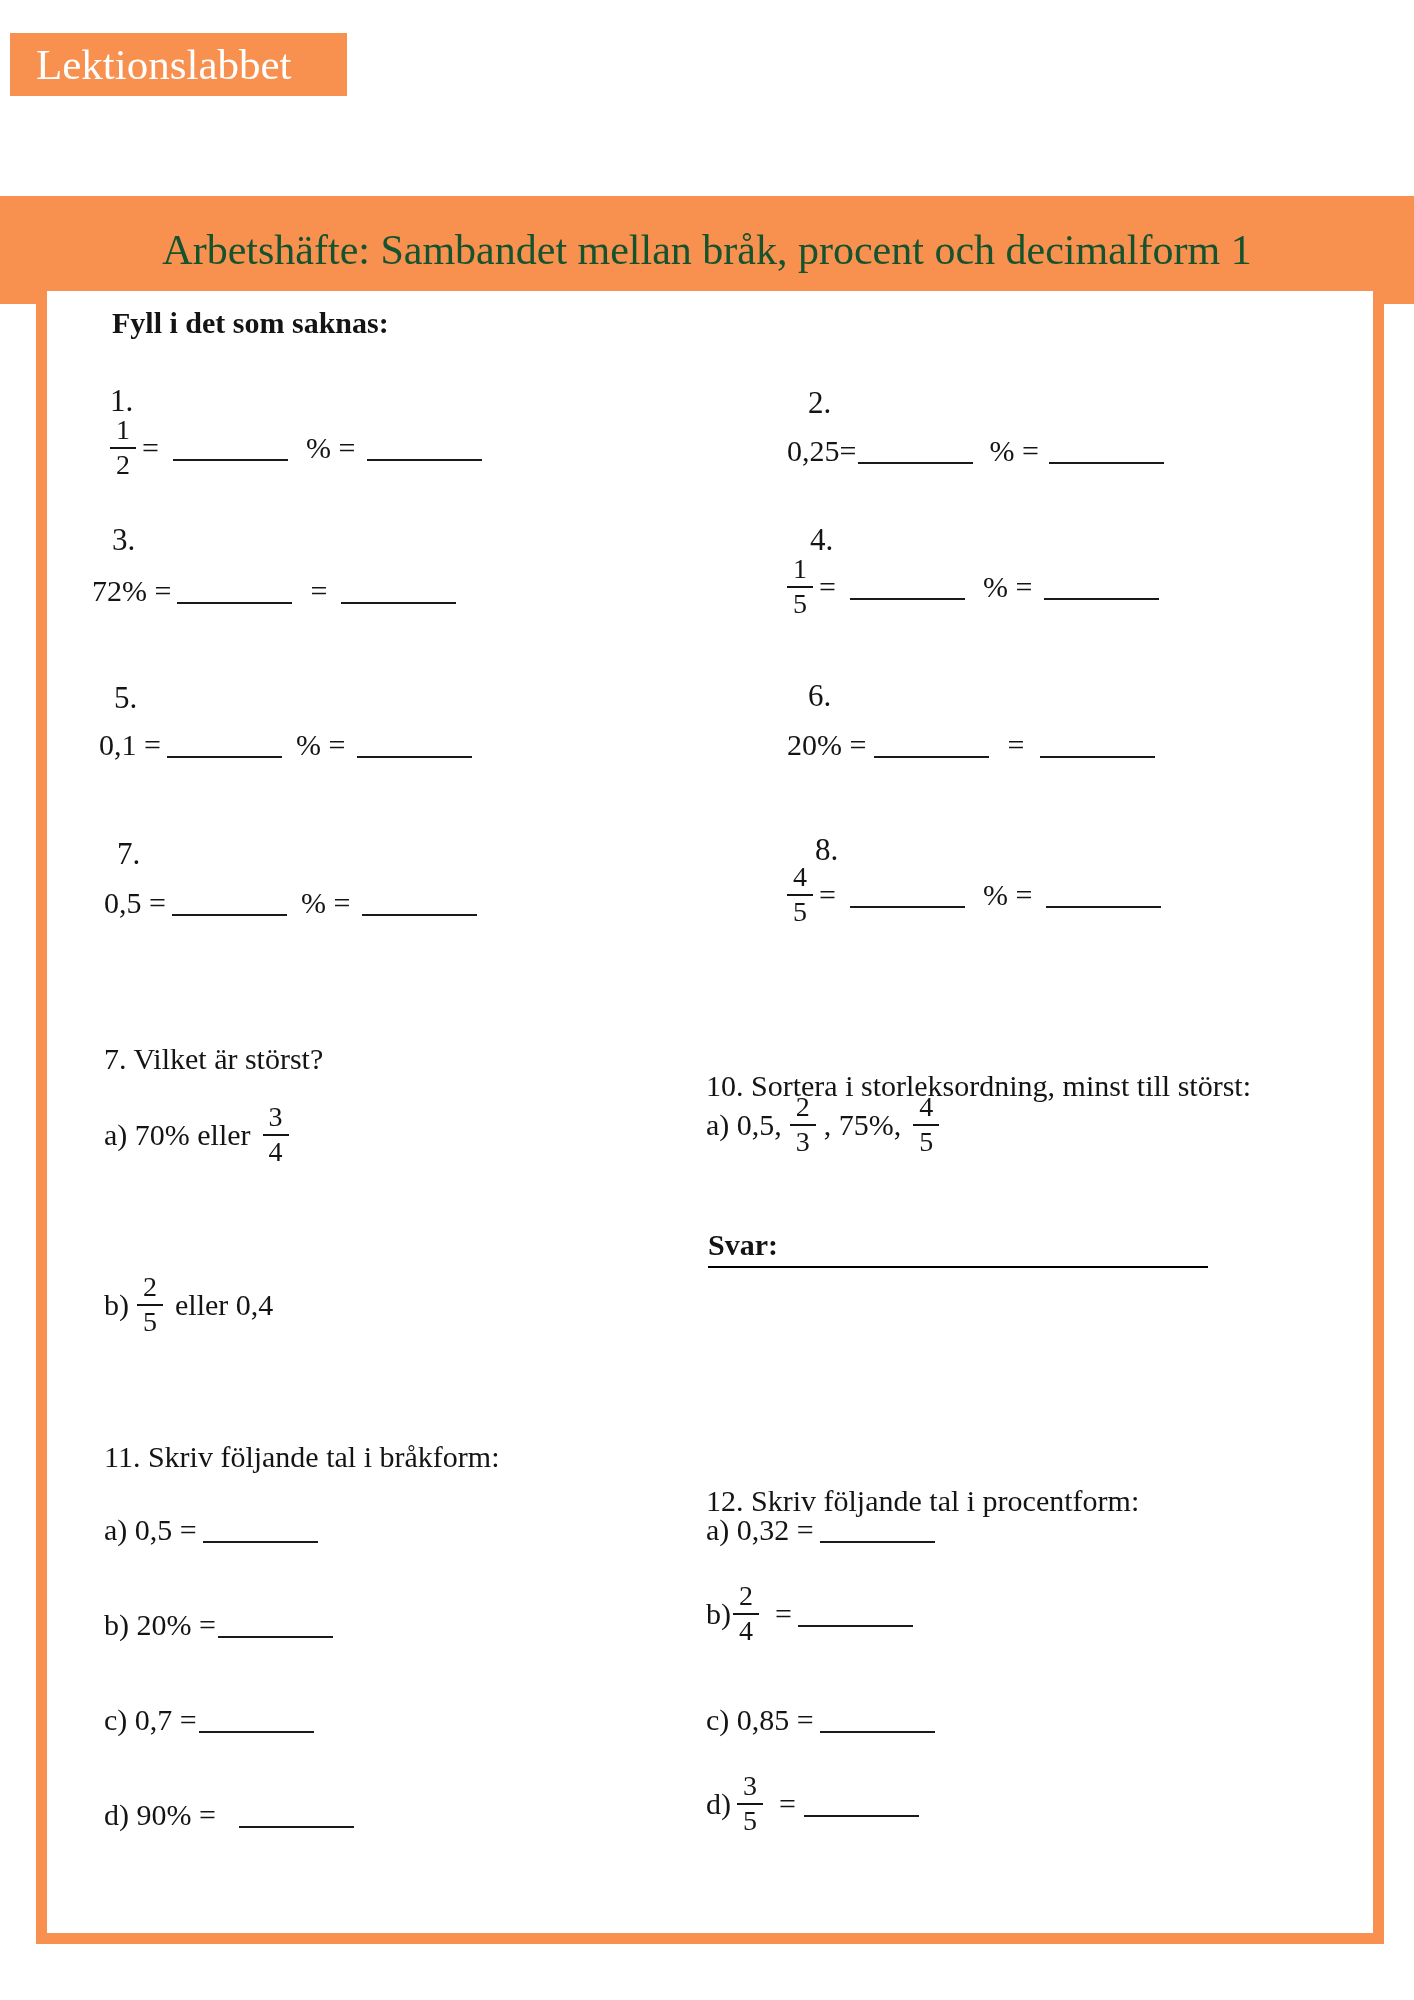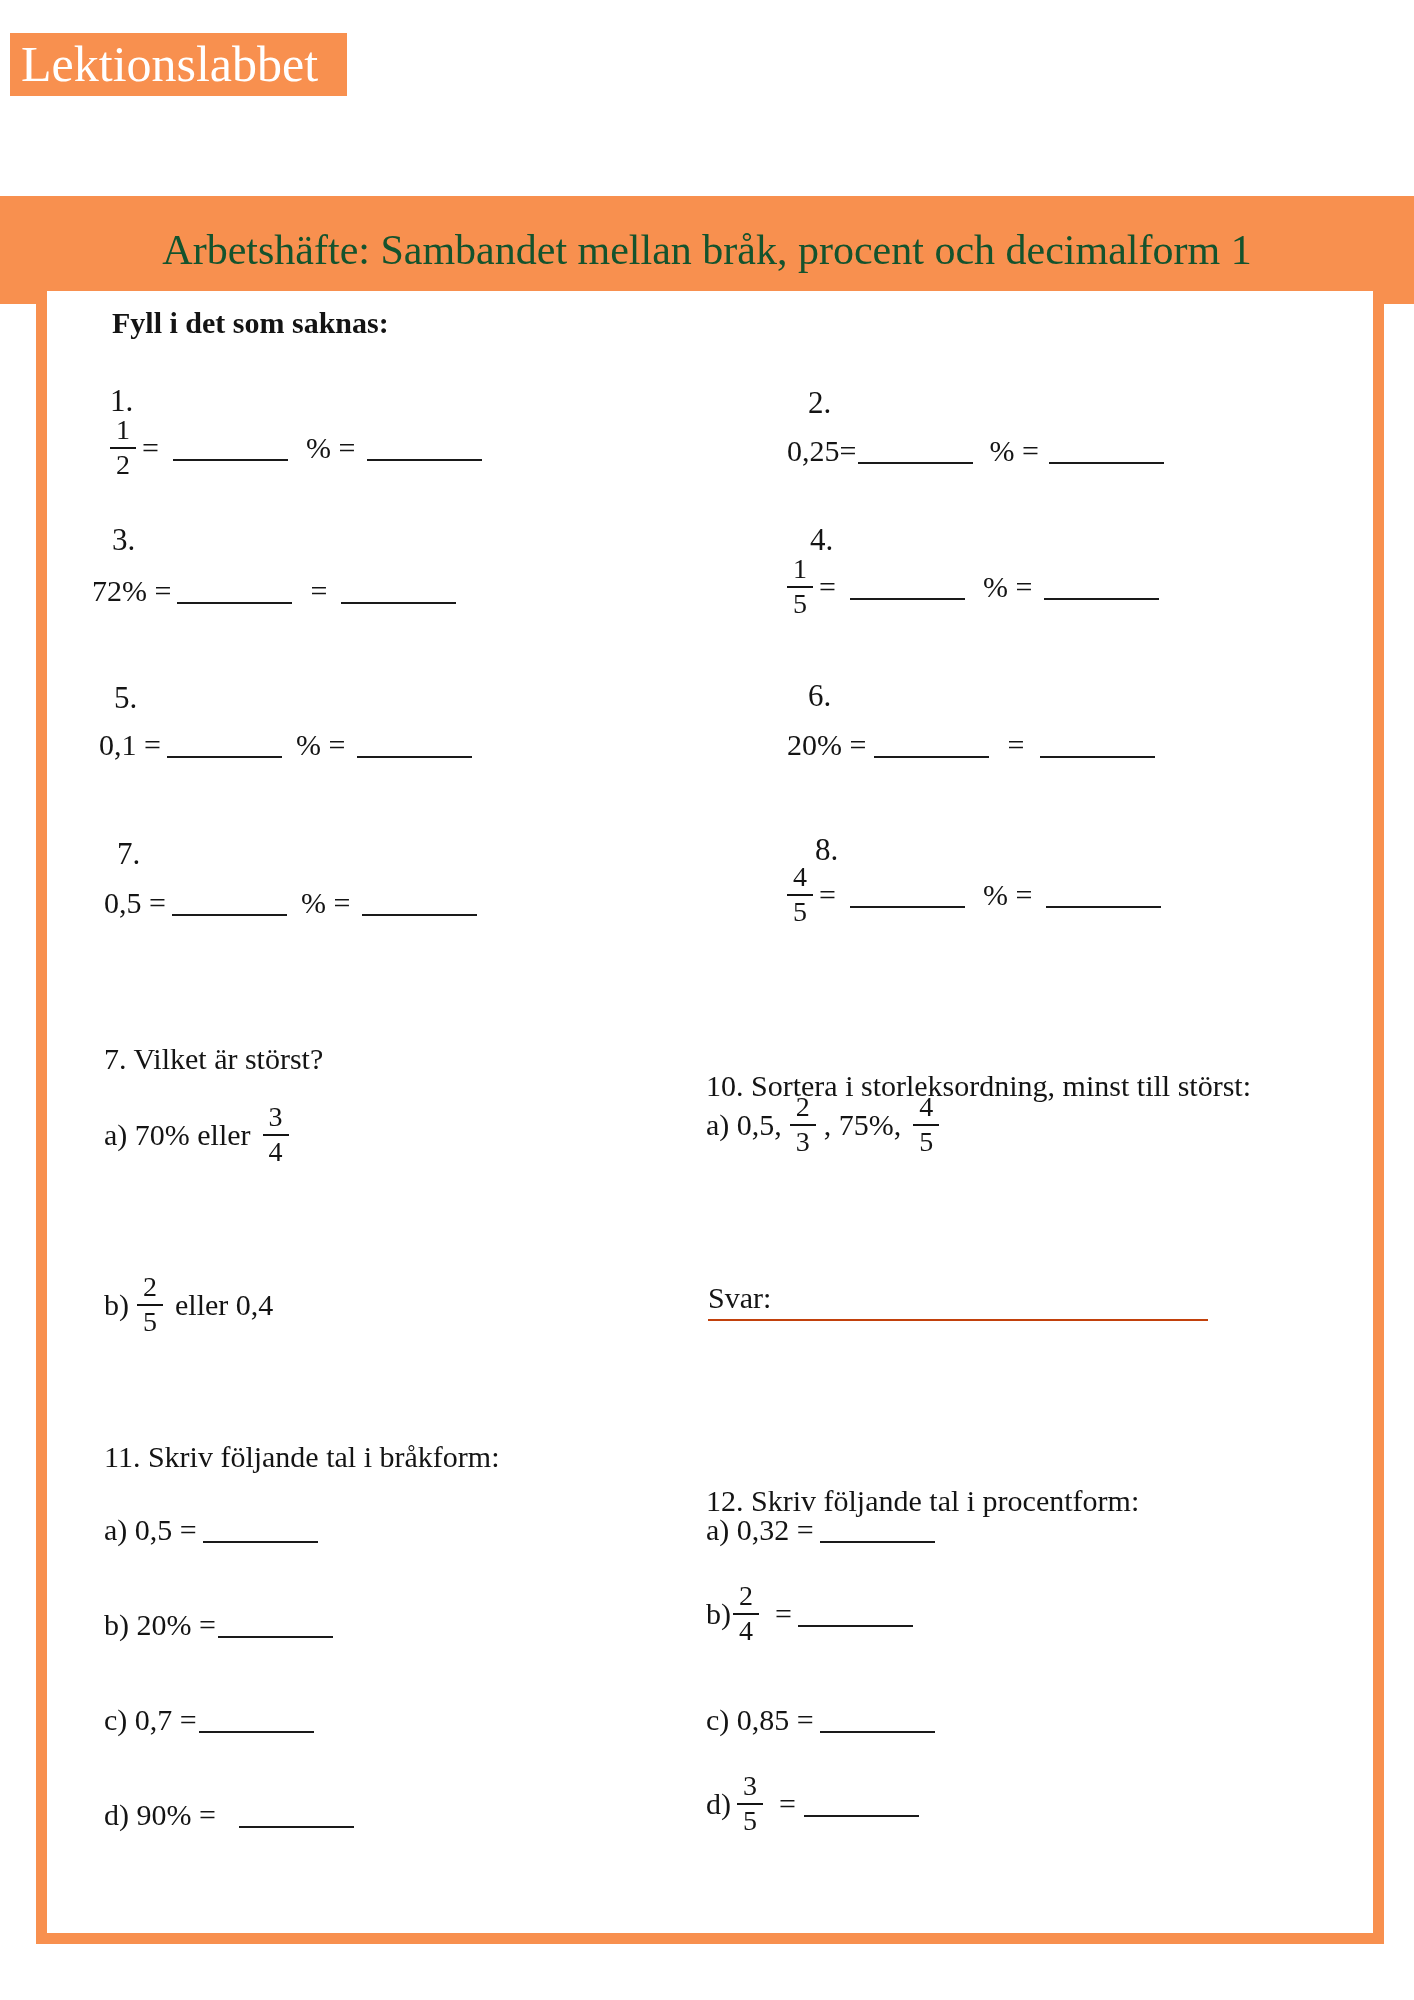--- a/index.html
+++ b/index.html
@@ -11,22 +11,22 @@
     background: #ffffff;
     font-family: "Liberation Serif", "DejaVu Serif", serif;
     color: var(--ink);
     overflow: hidden;
   }
   .logo-badge {
     position: absolute; left: 10px; top: 33px;
     width: 337px; height: 63px;
     background: var(--orange);
     color: #ffffff;
-    font-size: 50px; line-height: 63px;
-    padding-left: 11px;
+    font-size: 43px; line-height: 63px;
+    padding-left: 26px;
   }
   .banner {
     position: absolute; left: 0; top: 196px;
     width: 1414px; height: 108px;
     background: var(--orange);
     color: #14532d;
     display: flex; align-items: center; justify-content: center;
     font-size: 42px;
     white-space: nowrap;
   }
@@ -55,24 +55,25 @@
     border-bottom: 2px solid #1a1a1a;
     align-self: center; transform: translateY(12px);
   }
   .frac {
     display: inline-flex; flex-direction: column; align-items: center;
     font-size: 28px; line-height: 1.1;
   }
   .fnum { display: block; border-bottom: 2px solid var(--ink); padding: 0 6px 1px; }
   .fden { display: block; padding-top: 1px; }
   .svar-line {
-    position: absolute; left: 708px; top: 1281px;
+    position: absolute; left: 708px; top: 1228px;
     width: 500px; height: 40px;
-    border-bottom: 2px solid #c2410c;
+    border-bottom: 2px solid #000000;
     font-size: 30px;
+    font-weight: bold;
   }
   .g2{margin-left:2px}.g6{margin-left:6px}.g8{margin-left:8px}
   .g10{margin-left:10px}.g12{margin-left:12px}.g14{margin-left:14px}
   .g16{margin-left:16px}.g18{margin-left:18px}
 </style>
 </head>
 <body>
 
 <div class="page">
 

